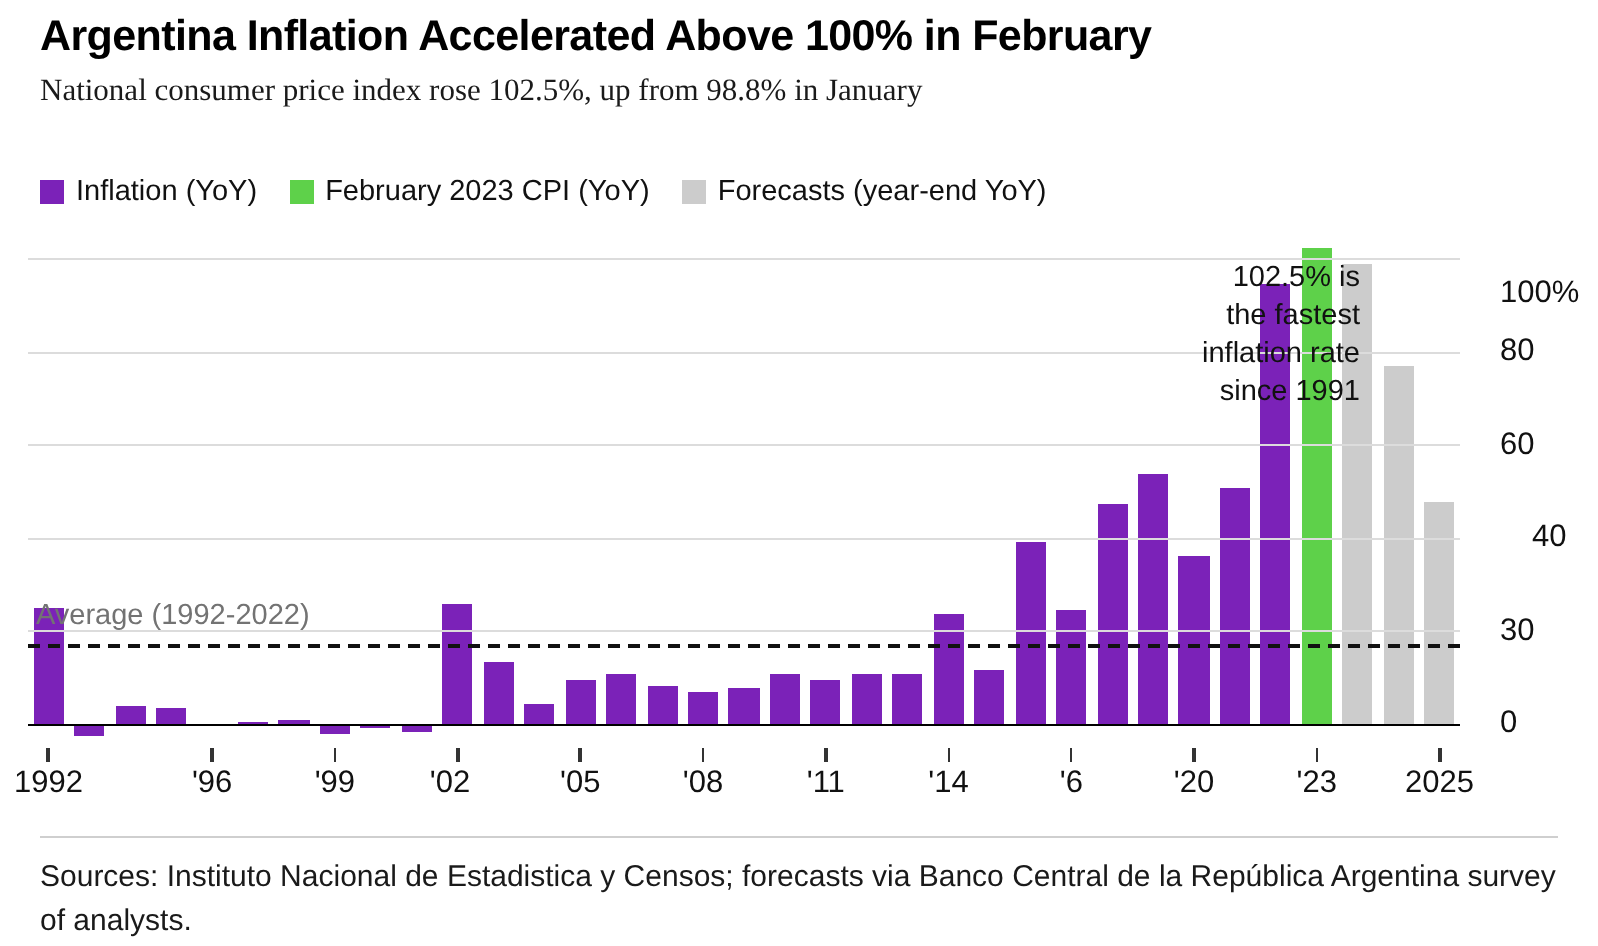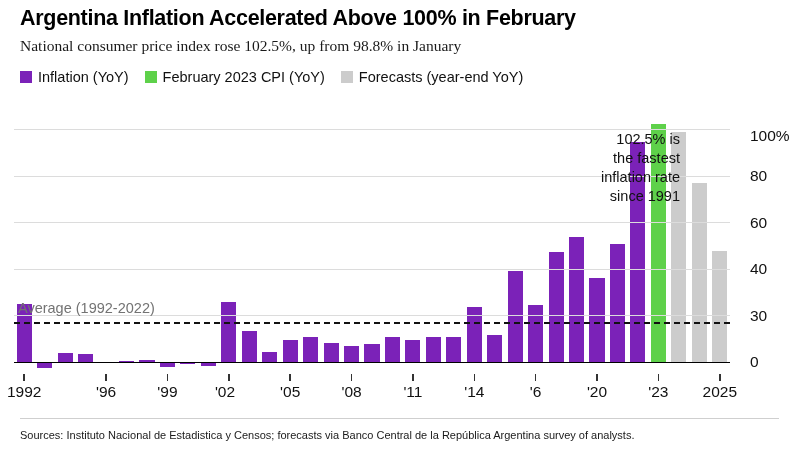--- a/index.html
+++ b/index.html
@@ -22,21 +22,21 @@
     position: absolute; left: 20px; top: 37px;
     font-size: 15.5px; font-weight: 400; color: #1a1a1a; white-space: nowrap; font-family: Liberation Serif, serif;
   }
 
   
   .legend {
     position: absolute; left: 20px; top: 70px;
     display: flex; align-items: center; gap: 16px;
     font-size: 14.5px; white-space: nowrap;
   }
-  .legend-item { display: flex; align-items: center; gap: 6px; }
+  .legend-item { display: flex; align-items: center; gap: 6px; margin-top: 19px; }
   .legend-swatch { width: 12px; height: 12px; display: block; }
   .legend-label { color: #111; line-height: 1; }
 
   
   .plot {
     position: absolute;
     left: 14px; top: 118px; width: 716px; height: 256px;
   }
   .gridline {
     position: absolute; left: 0; width: 100%;
@@ -84,21 +84,21 @@
     white-space: nowrap;
   }
 
   
   .footer-rule {
     position: absolute; left: 20px; top: 418px; width: 759px;
     height: 1px; background: #cfcfcf;
   }
   .footer {
     position: absolute; left: 20px; top: 428px; width: 760px;
-    font-size: 11px; line-height: 1.45; color: #1a1a1a;
+    font-size: 15px; line-height: 1.45; color: #1a1a1a;
   }
 </style>
 </head>
 <body>
 
 <div id="page">
 
   <div class="title">Argentina Inflation Accelerated Above 100% in February</div>
   <div class="subtitle">National consumer price index rose 102.5%, up from 98.8% in January</div>
 
@@ -153,27 +153,27 @@
         <div class="bar" title="Feb 2023: 102.5" style="left: 636.831px; top: 5.81818px; height: 238.545px; width: 15.1383px; background: rgb(94, 209, 74); bottom: auto;"></div>
         <div class="bar" title="2023: 98.8" style="left: 657.288px; top: 14.4291px; height: 229.935px; width: 15.1383px; background: rgb(204, 204, 204); bottom: auto;"></div>
         <div class="bar" title="2024: 77" style="left: 677.745px; top: 65.1636px; height: 179.2px; width: 15.1383px; background: rgb(204, 204, 204); bottom: auto;"></div>
         <div class="bar" title="2025: 48" style="left: 698.202px; top: 132.655px; height: 111.709px; width: 15.1383px; background: rgb(204, 204, 204); bottom: auto;"></div>
       </div>
   <div class="baseline" style="top: 243.614px;"></div>
       <div class="axis-label" style="top: 244.364px;">0</div>
       <div class="gridline" style="top: 197.318px;"></div>
       <div class="axis-label" style="top: 197.818px;">30</div>
       <div class="gridline" style="top: 150.773px;"></div>
-      <div class="axis-label" style="top: 151.273px;">40</div>
+      <div class="axis-label" style="top: 151.273px; margin-left: 16px;">40</div>
       <div class="gridline" style="top: 104.227px;"></div>
       <div class="axis-label" style="top: 104.727px;">60</div>
       <div class="gridline" style="top: 57.6818px;"></div>
       <div class="axis-label" style="top: 58.1818px;">80</div>
       <div class="gridline" style="top: 11.1364px;"></div>
-      <div class="axis-label" style="top: 18px;">100%</div>
+      <div class="axis-label" style="top: 29px;">100%</div>
       <div class="avg-line" style="top: 203.636px;"></div>
       <div class="avg-label" style="top: 181.636px;">Average (1992-2022)</div>
     </div>
 
   <div class="annotation" id="annotation">
       <div>102.5% is</div>
       <div>the fastest</div>
       <div>inflation rate</div>
       <div>since 1991</div>
     </div>

